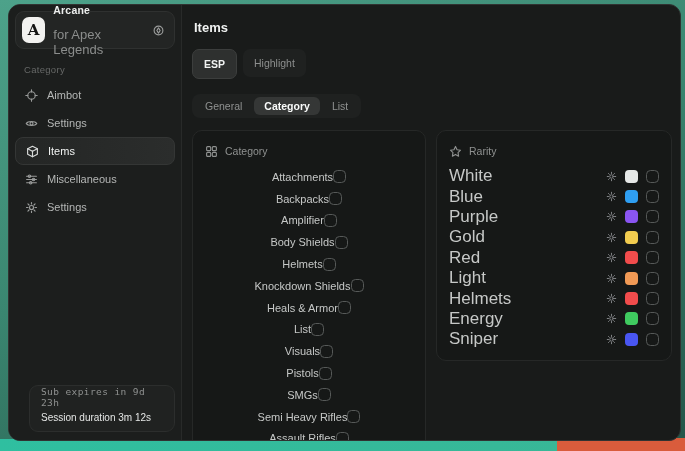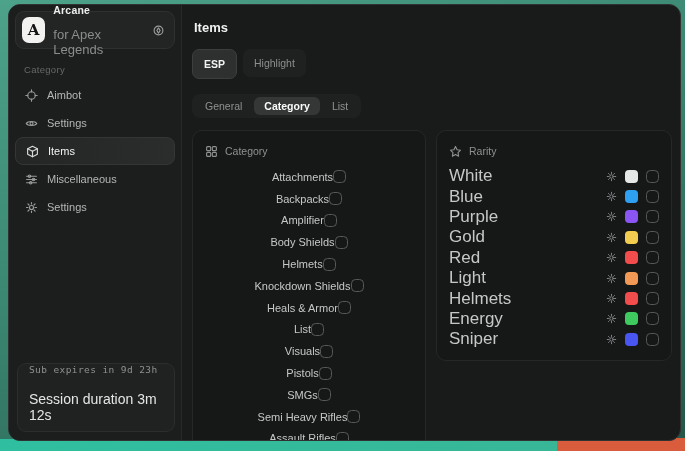--- a/index.html
+++ b/index.html
@@ -31,25 +31,25 @@
 
   .section-label { margin:15px 0 6px 9px; font-size:9.5px; color:#666867; letter-spacing:.3px; }
 
   .nav-item { height:28px; display:flex; align-items:center; gap:9px; padding:0 10px;
     border-radius:8px; color:#b4b6b5; font-size:11px; cursor:default; }
   .nav-item .icon { color:#9a9c9b; display:flex; }
   .nav-item.active { background:linear-gradient(90deg,#242625,#2b2d2c);
     border:1px solid #343635; color:#f1f3f2; }
   .nav-item.active .icon { color:#d9dbda; }
 
-  .status-card { position:absolute; left:8px; right:6px; bottom:8px; background:#202221;
+  .status-card { position:absolute; left:20px; right:6px; bottom:8px; background:#202221;
     border:1px solid #2c2e2d; border-radius:9px; padding:0 11px 8px; }
   .status-mono { font-family:"DejaVu Sans Mono", monospace; font-size:9.5px; color:#8f9190;
     letter-spacing:.4px; }
-  .status-session { font-size:14px; color:#e4e6e5; margin-top:16px; }
+  .status-session { font-size:10px; color:#e4e6e5; margin-top:4px; }
 
   
   .main { flex:1; padding:13px 14px 0 10px; position:relative; }
   .page-title { font-size:13px; color:#f0f2f1; font-weight:bold; margin:2px 0 14px 2px; }
 
   .mode-tabs { display:flex; gap:6px; margin:0 0 15px 0; }
   .tab-pill { height:22px; padding:14px 11px; border-radius:7px; display:flex; align-items:center;
     font-size:10.5px; color:#8d8f8e; background:#1f2120; cursor:default; }
   .tab-pill.active { background:#2e302f; border:1px solid #3c3e3d; color:#f2f4f3; font-weight:bold; }
 

